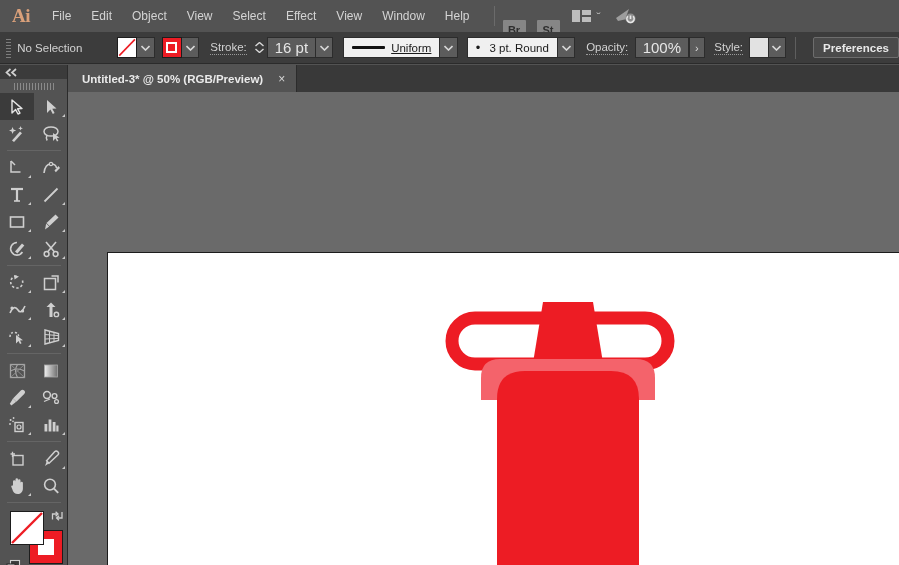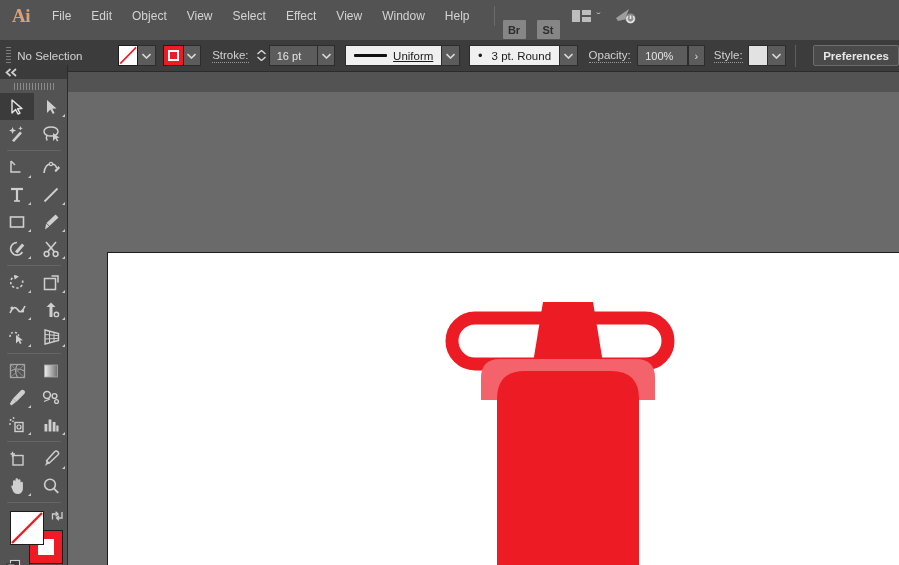--- a/index.html
+++ b/index.html
@@ -43,21 +43,21 @@
   }
   .arrange-ico { width: 21px; height: 16px; margin-right: 5px; cursor: default; }
   .chev-small {
     color: #cdcdcd; font-size: 9px; margin-right: 14px; cursor: default;
     transform: scaleX(1.5);
   }
   .cursor-ico { width: 24px; height: 20px; cursor: default; }
 
   
   .controlbar {
-    position: absolute; left: 0; top: 40px; width: 899px; height: 32px;
+    position: absolute; left: 0; top: 32px; width: 899px; height: 32px;
     background: #3c3c3c;
     display: flex; align-items: center;
     border-bottom: 1px solid #2b2b2b;
   }
   .cb-grip {
     width: 9px; height: 22px; margin: 0 5px 0 4px;
     background-image: repeating-linear-gradient(to bottom,
       #7d7d7d 0px, #7d7d7d 1px, transparent 1px, transparent 3px);
     background-size: 5px 3px; background-repeat: repeat-y;
     background-position: 2px 2px;
@@ -85,21 +85,21 @@
   }
   .drop-btn {
     width: 19px; height: 21px; background: #5c5c5c;
     border: 1px solid #2c2c2c; border-left: none;
     display: flex; align-items: center; justify-content: center;
     cursor: pointer;
   }
   .drop-btn svg { display: block; }
   .field {
     height: 21px; background: #5c5c5c; border: 1px solid #2c2c2c;
-    color: #e6e6e6; font-size: 11px;
+    color: #e6e6e6; font-size: 15px;
     display: flex; align-items: center; padding: 0 7px;
     cursor: text; white-space: nowrap;
   }
   .spinner {
     width: 15px; height: 21px; display: flex; flex-direction: column;
     align-items: center; justify-content: center; gap: 1px; cursor: pointer;
   }
   .cb-divider { width: 1px; height: 22px; background: #5e5e5e; margin: 0 9px; }
   .cb-btn {
     height: 21px; padding: 0 9px; background: #4a4a4a;
@@ -352,20 +352,27 @@
     </div>
 
     <div class="cb-divider"></div>
 
 
     <div style="width:9px"></div>
 
     <div class="cb-btn">Preferences</div>
   </div>
 
+  <div class="tabbar">
+    <div class="tabstrip-left"></div>
+    <div class="doc-tab">
+      <span class="doc-tab-label">Untitled-3* @ 50% (RGB/Preview)</span>
+      <span class="tab-close">×</span>
+    </div>
+  </div>
 
   <div class="canvas-area">
     <div class="artboard">
       <svg class="art-svg" width="1000" height="700" viewBox="0 0 1000 700">
 
         <rect x="344" y="65" width="216" height="46" rx="23" ry="23" fill="none" stroke="#ed1c24" stroke-width="13"></rect>
 
         <path d="M435 49 L485 49 L497 122 L423 122 Z" fill="#ed1c24"></path>
 
         <path d="M373 125 q0 -19 19 -19 L528 106 q19 0 19 19 L547 147 L373 147 Z" fill="#f4636b"></path>

